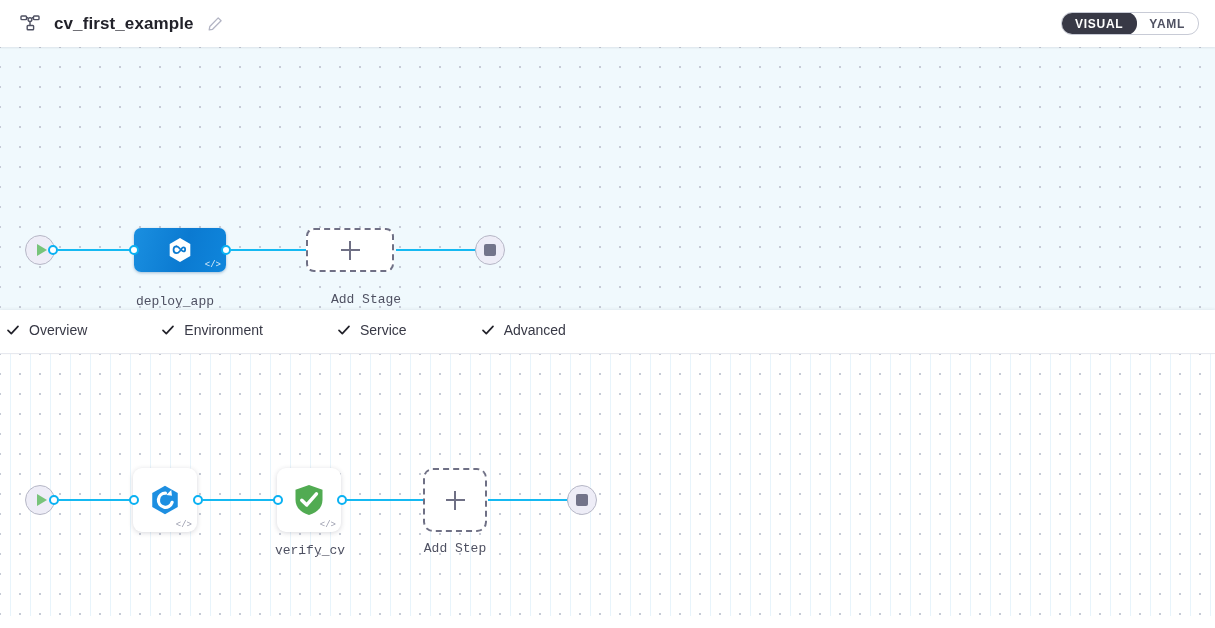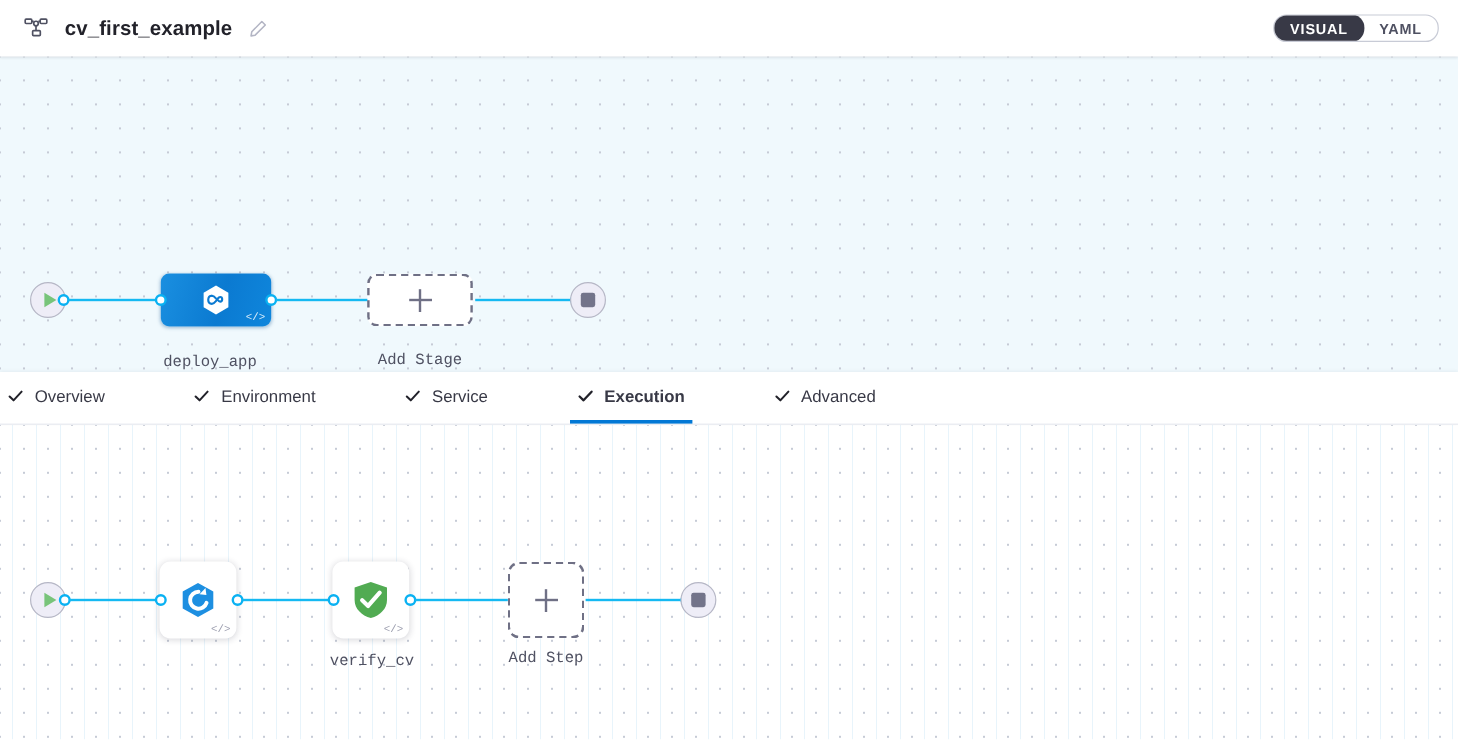--- a/index.html
+++ b/index.html
@@ -338,21 +338,21 @@
     <div class="node-abs port" style="left:221px; top:198px;"></div>
     <div class="node-label" style="left:114px; top:244px; width:122px;">deploy_app</div>
 
     <div class="node-abs link" style="left:230px; top:202px; width:77px;"></div>
 
     <div class="node-abs" style="left:306px; top:181px;">
       <div class="add-box add-stage-box">
         <span class="plus"></span>
       </div>
     </div>
-    <div class="node-label" style="left:289px; top:242px; width:122px;">Add Stage</div>
+    <div class="node-label" style="left:305px; top:242px; width:122px;">Add Stage</div>
 
     <div class="node-abs link" style="left:396px; top:202px; width:84px;"></div>
     <div class="node-abs port" style="left:475px; top:198px;"></div>
     <div class="node-abs" style="left:475px; top:188px;">
       <div class="terminal">
         <div class="stop-sq"></div>
       </div>
     </div>
   </div>
 
@@ -374,28 +374,20 @@
       <span>Environment</span>
     </div>
     <div class="tab">
       <span class="check">
         <svg width="14" height="14" viewBox="0 0 14 14" fill="none" stroke="#22222a" stroke-width="1.7" stroke-linecap="round" stroke-linejoin="round">
             <path d="M2 7.4 L5.3 10.6 L12 3.4"></path>
           </svg>
       </span>
       <span>Service</span>
     </div>
-    <div class="tab active">
-      <span class="check">
-        <svg width="14" height="14" viewBox="0 0 14 14" fill="none" stroke="#22222a" stroke-width="1.9" stroke-linecap="round" stroke-linejoin="round">
-            <path d="M2 7.4 L5.3 10.6 L12 3.4"></path>
-          </svg>
-      </span>
-      <span>Execution</span>
-    </div>
     <div class="tab">
       <span class="check">
         <svg width="14" height="14" viewBox="0 0 14 14" fill="none" stroke="#22222a" stroke-width="1.7" stroke-linecap="round" stroke-linejoin="round">
             <path d="M2 7.4 L5.3 10.6 L12 3.4"></path>
           </svg>
       </span>
       <span>Advanced</span>
     </div>
   </div>
 

